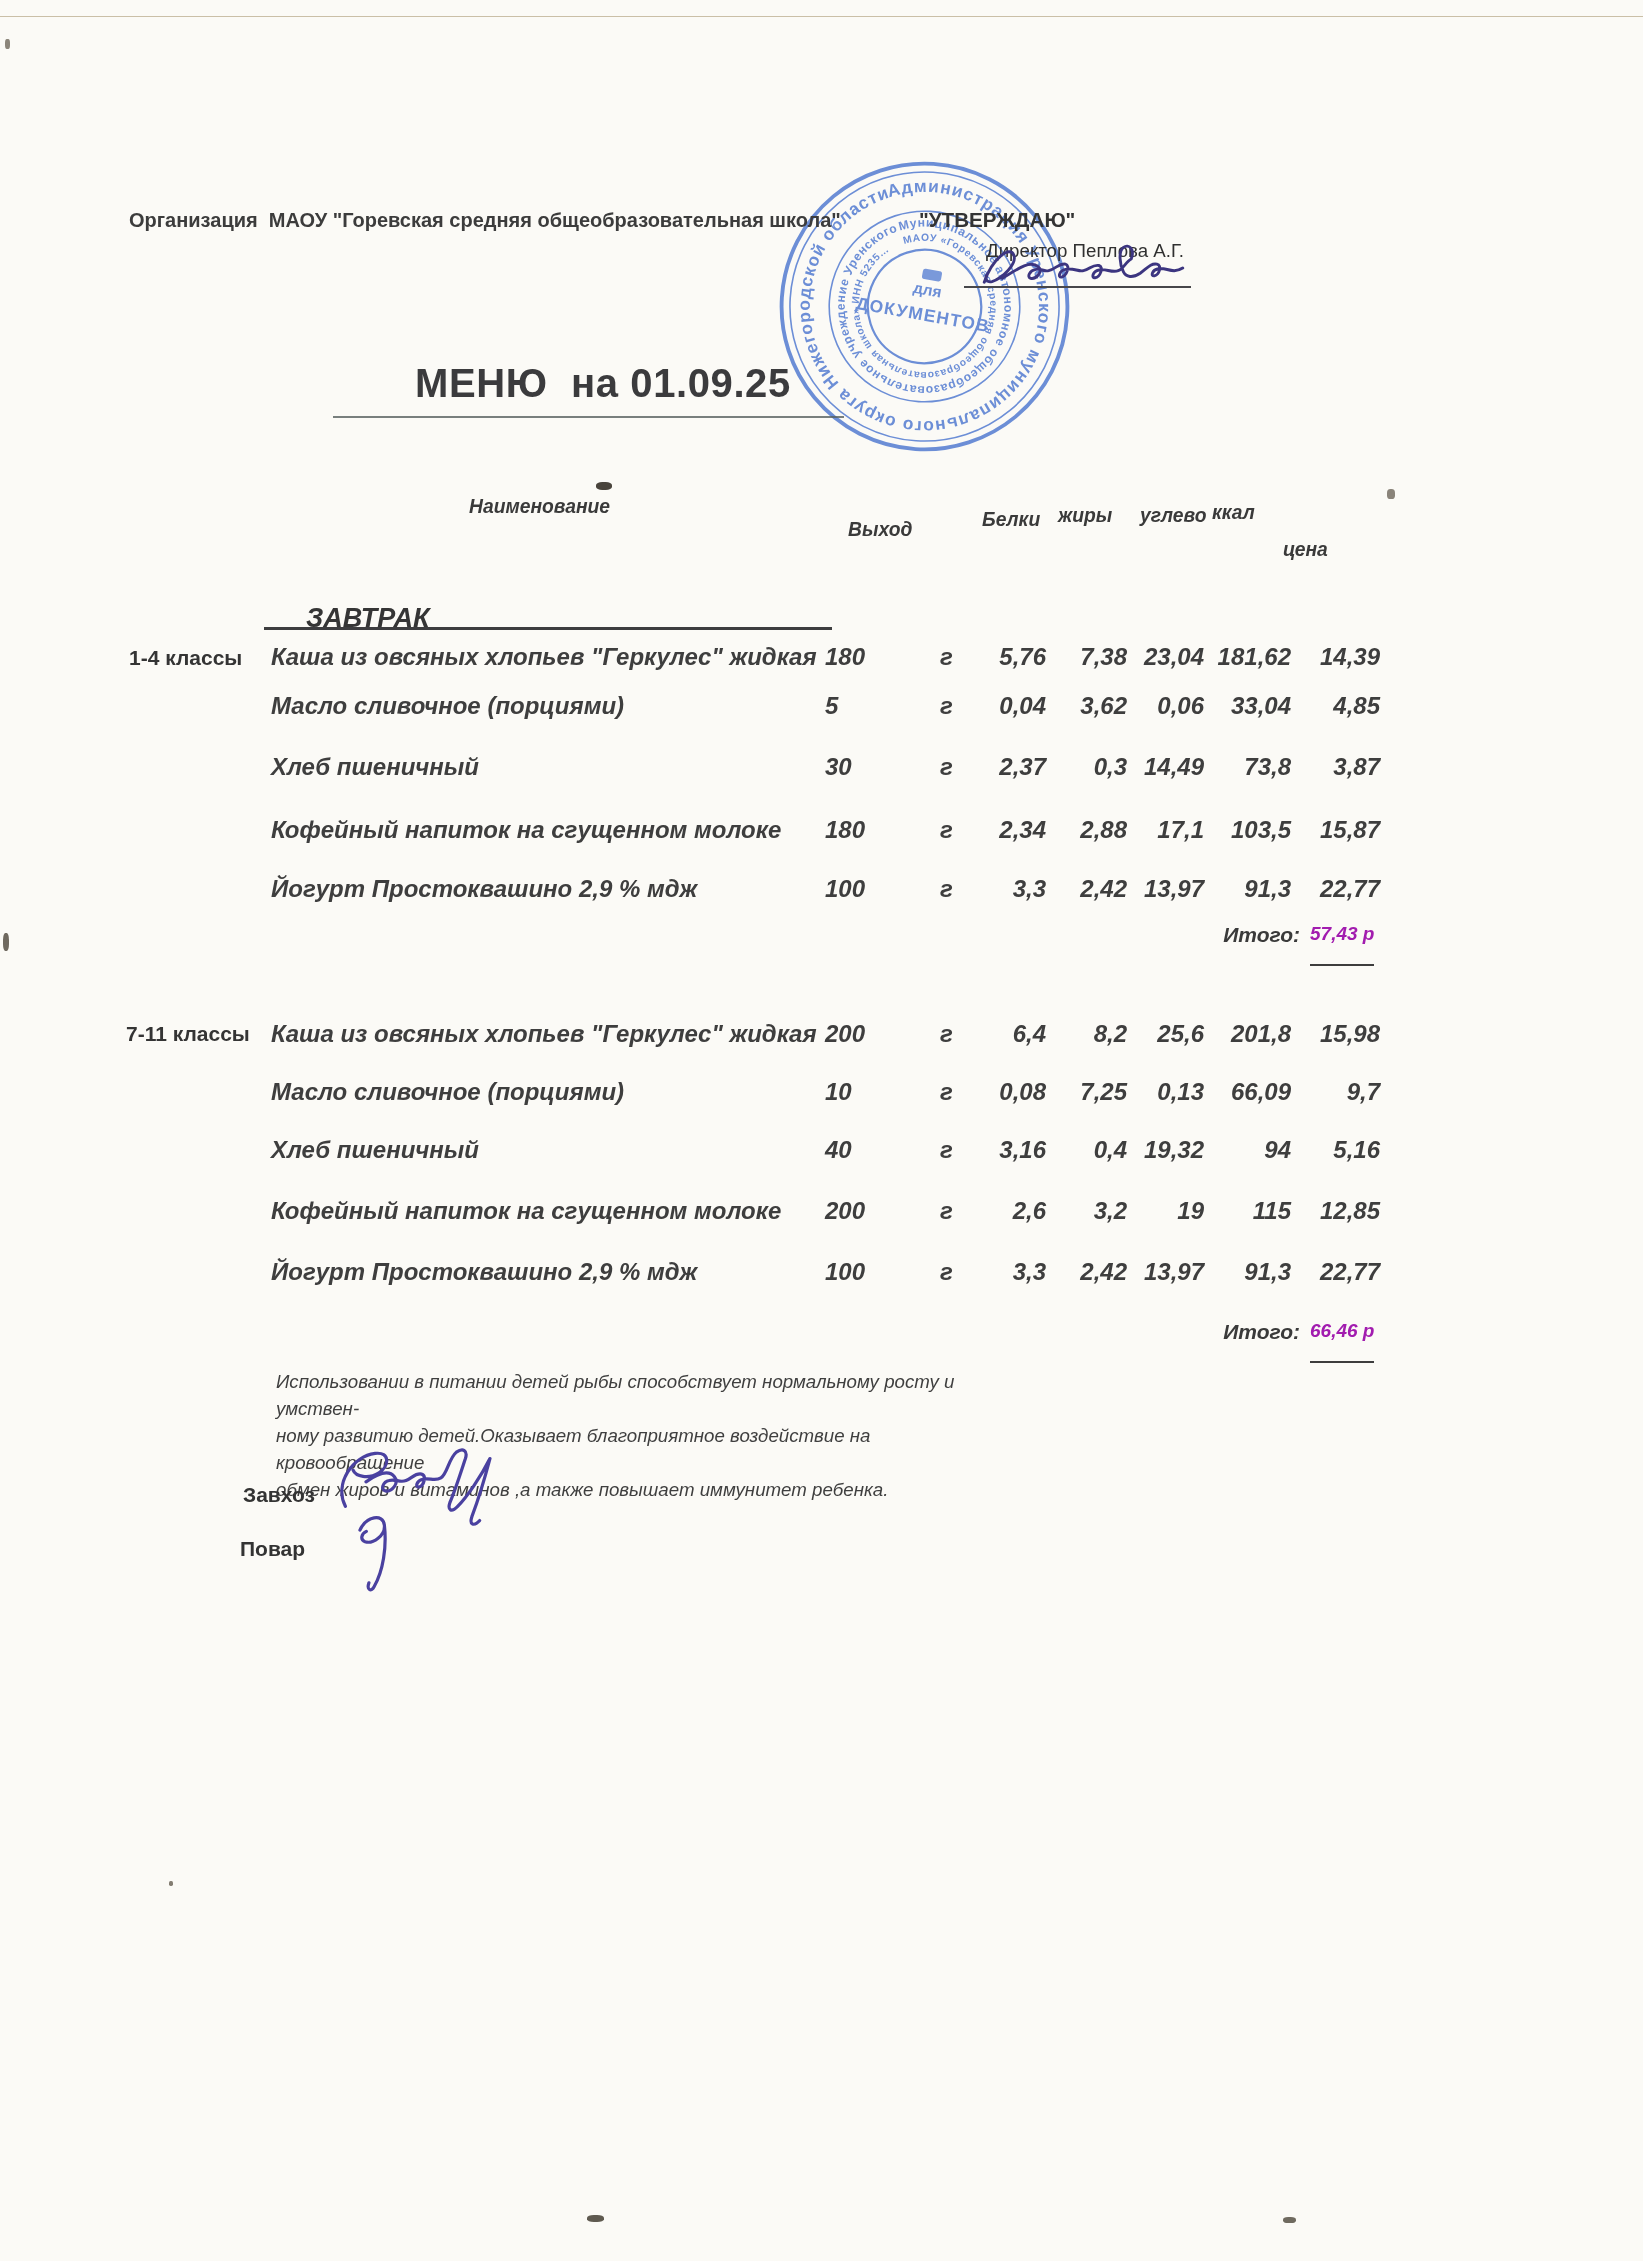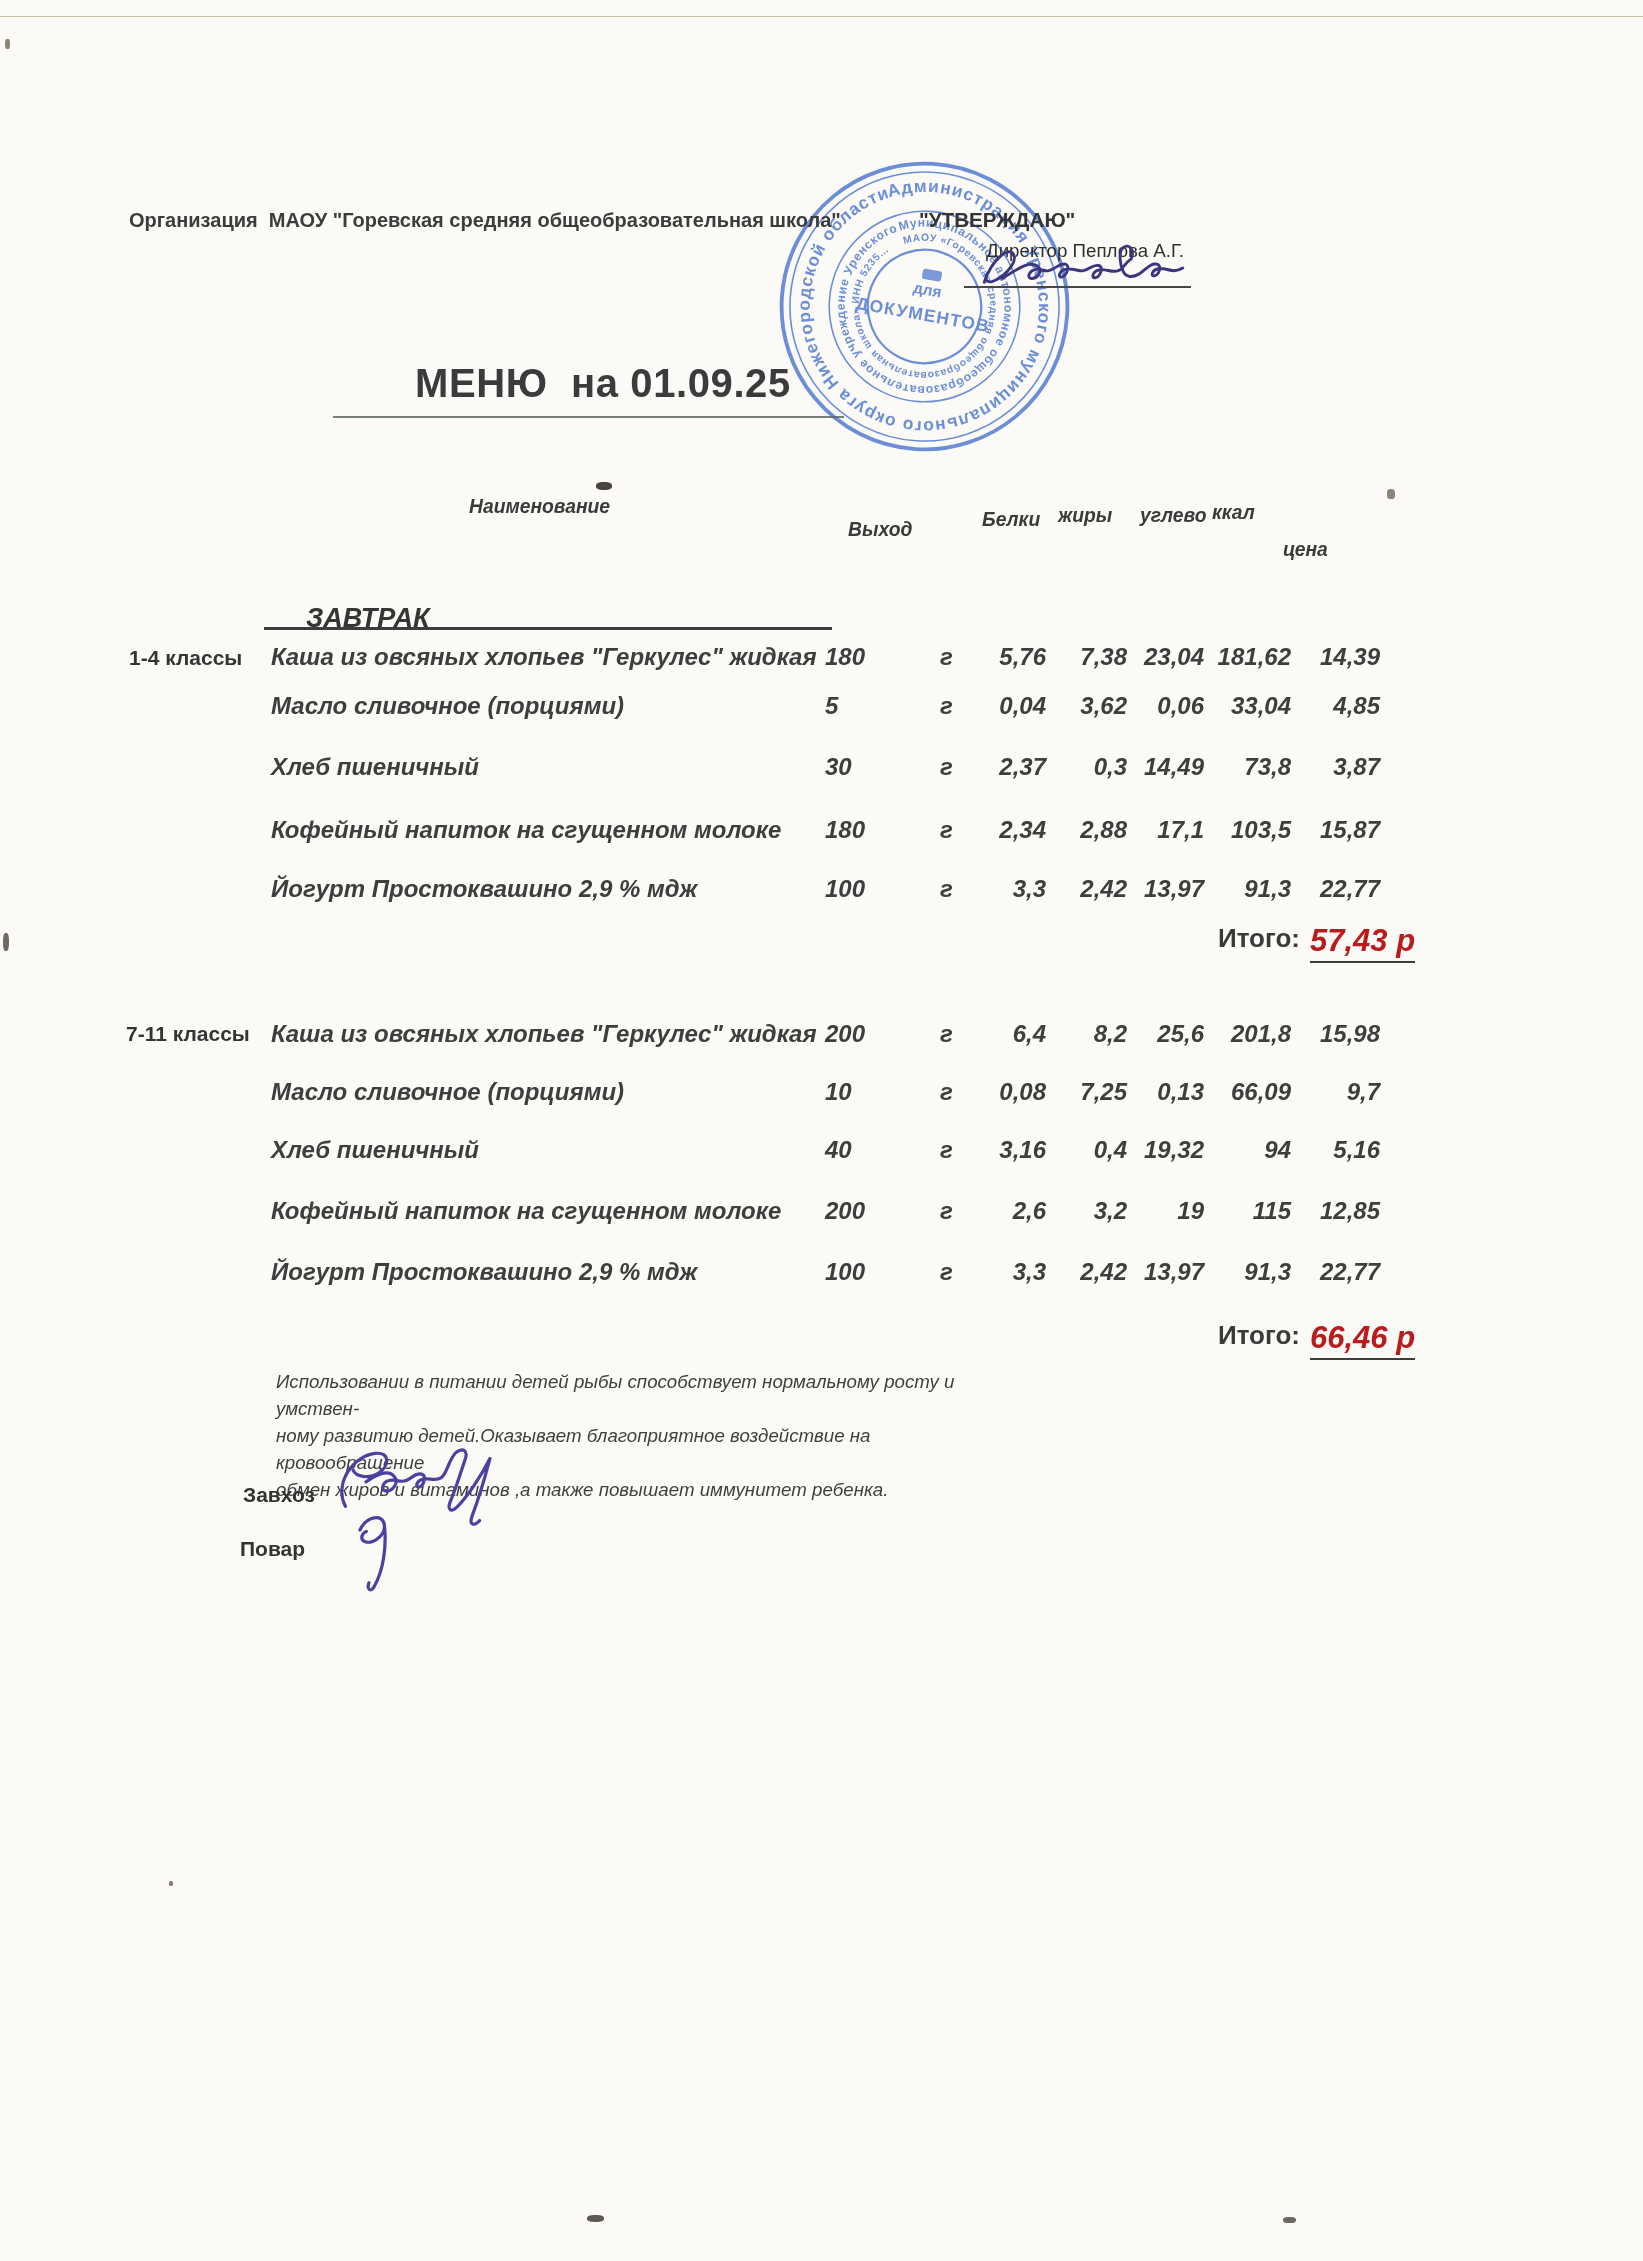--- a/index.html
+++ b/index.html
@@ -37,22 +37,22 @@
   .c{position:absolute;white-space:pre;}
   .name{left:271px;}
   .amt{left:825px;width:103px;}
   .unit{left:940px;}
   .v1{left:954px;width:92px;text-align:right;}
   .v2{left:1039px;width:88px;text-align:right;}
   .v3{left:1110px;width:94px;text-align:right;}
   .v4{left:1181px;width:110px;text-align:right;}
   .v5{left:1270px;width:110px;text-align:right;}
   
-  .total-label{font-size:26px;font-weight:700;color:#3a3a3a;left:1122px;width:178px;text-align:right;}
-  .total-value{font-size:31px;font-weight:700;font-style:italic;color:#b91c1c;left:1310px;border-bottom:2.6px solid #3d3d3d;padding-bottom:2px;}
+  .total-label{font-size:21px;font-weight:700;font-style:italic;color:#3a3a3a;left:1122px;width:178px;text-align:right;}
+  .total-value{font-size:19px;font-weight:700;font-style:italic;color:#a21caf;left:1310px;border-bottom:2.6px solid #3d3d3d;padding-bottom:19px;}
   
   .note{left:276px;top:1368px;width:735px;font-size:18.7px;font-style:italic;font-weight:400;line-height:27px;color:#3f3f3f;white-space:pre-line;}
   
   .zavhoz{left:243px;top:1483px;font-size:21px;font-weight:700;color:#333;}
   .povar{left:240px;top:1537px;font-size:21px;font-weight:700;color:#333;}
   
   .stamp{left:770px;top:152px;opacity:.82;}
   .stamp text{font-family:"Liberation Sans",sans-serif;}
   
   .scan-top-line{left:0;top:15.5px;width:1644px;height:1.3px;background:#b9ab8c;opacity:.75;}

